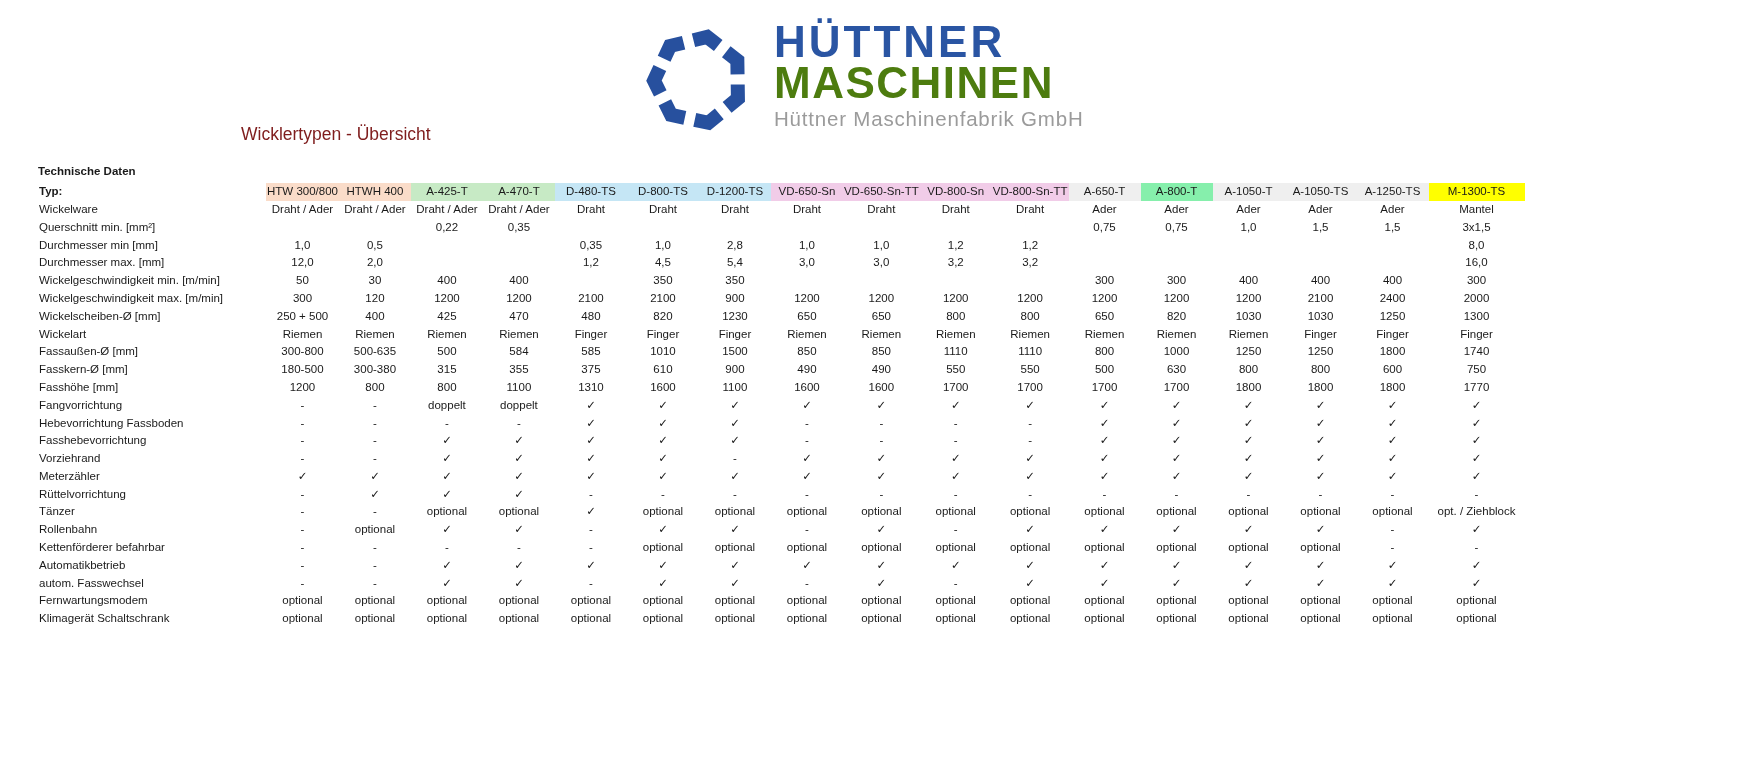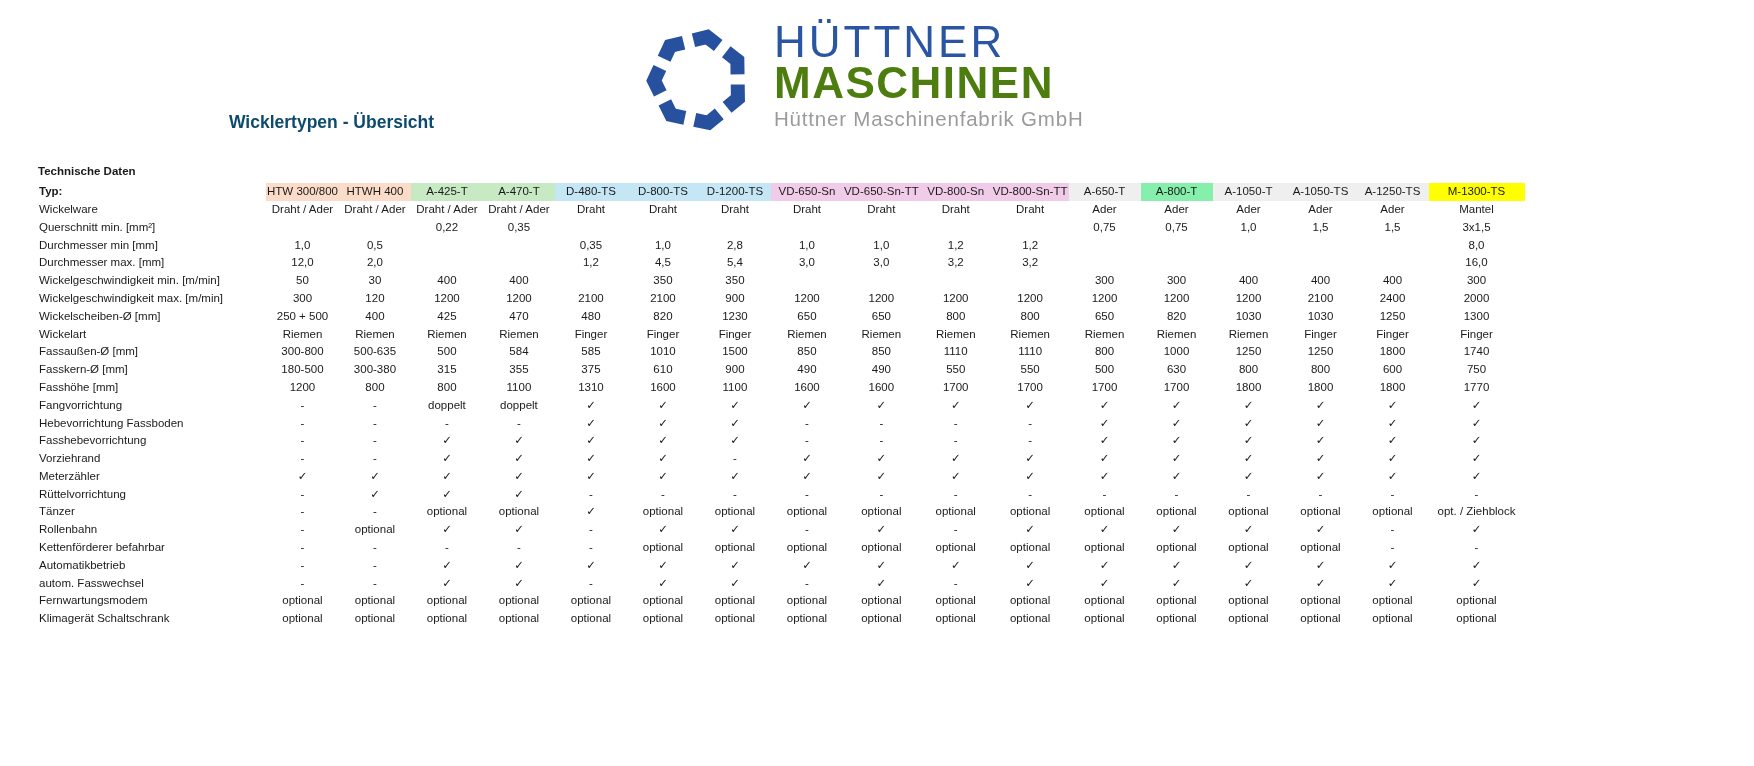--- a/index.html
+++ b/index.html
@@ -1,24 +1,24 @@
 <!DOCTYPE html>
 <html><head>
 <meta charset="utf-8">
 <style>
   html,body{margin:0;padding:0;}
   body{
     width:1754px;height:766px;background:#ffffff;position:relative;
     font-family:"Liberation Sans", sans-serif;color:#1a1a1a;overflow:hidden;
   }
-  .title{position:absolute;left:225px;top:108px;font-size:17.5px;font-weight:bold;margin:4px;color:#0c4a6e;}
+  .title{position:absolute;left:225px;top:108px;font-size:17.5px;font-weight:normal;margin:16px;color:#7f1d1d;}
   
   .logo{position:absolute;left:642px;top:20px;display:flex;align-items:flex-start;gap:20px;}
   .logo-text{display:flex;flex-direction:column;}
-  .logo-line1{font-size:44px;font-weight:normal;color:#2a55a3;letter-spacing:3px;line-height:1.0;}
+  .logo-line1{font-size:44px;font-weight:bold;color:#2a55a3;letter-spacing:3px;line-height:1.0;}
   .logo-line2{font-size:44px;font-weight:bold;color:#4d7c0f;letter-spacing:1.5px;line-height:0.95;margin-top:-2px;}
   .logo-tagline{font-size:20.5px;color:#9b9b9b;letter-spacing:0.8px;margin-top:3px;}
   
   .section-label{position:absolute;left:38px;top:165px;font-size:11.5px;font-weight:bold;}
   table.spec-table{position:absolute;left:38px;top:183px;border-collapse:collapse;table-layout:fixed;}
   col.label-col{width:228px;}
   col.data-col{width:72px;}
   col.last-col{width:96px;}
   .spec-table th,.spec-table td{
     font-size:11.5px;font-weight:normal;height:17.8px;padding:0 1px;

